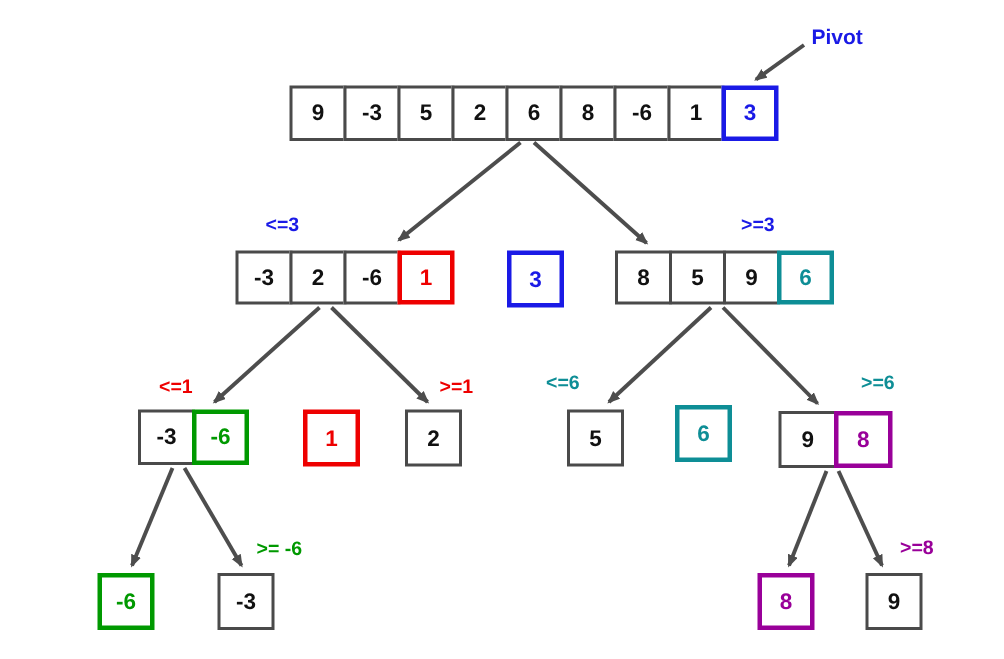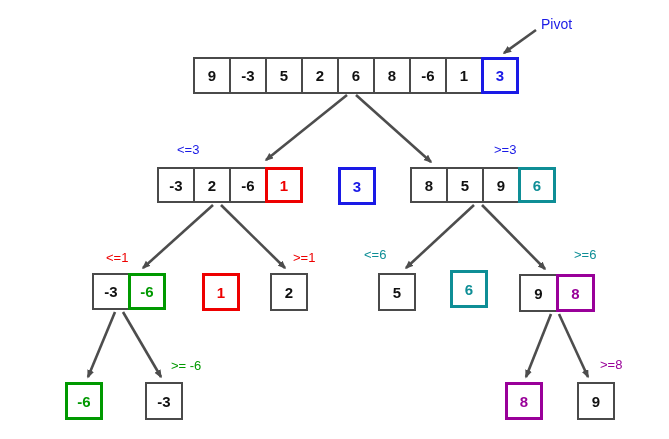--- a/index.html
+++ b/index.html
@@ -10,21 +10,21 @@
   .array{position:absolute;display:flex;}
   .cell{
     box-sizing:border-box;display:flex;align-items:center;justify-content:center;
     background:#ffffff;border:2px solid #4a4a4a;
     font-size:15px;font-weight:bold;color:#111111;
     margin-left:-2px;
   }
   .cell:first-child{margin-left:0;}
   .cell.hl{border-width:3px;z-index:2;}
   .lbl{
-    position:absolute;font-size:13px;font-weight:normal;white-space:nowrap;z-index:3;
+    position:absolute;font-size:13px;font-weight:bold;white-space:nowrap;z-index:3;
   }
   #arrow-layer{position:absolute;left:0;top:0;z-index:1;}
 </style>
 </head>
 <body>
 
 <div id="canvas">
   <svg id="arrow-layer" width="669" height="439">
     <defs>
       <marker id="ah" markerWidth="9" markerHeight="8" refX="7" refY="3.5" orient="auto" markerUnits="userSpaceOnUse">

